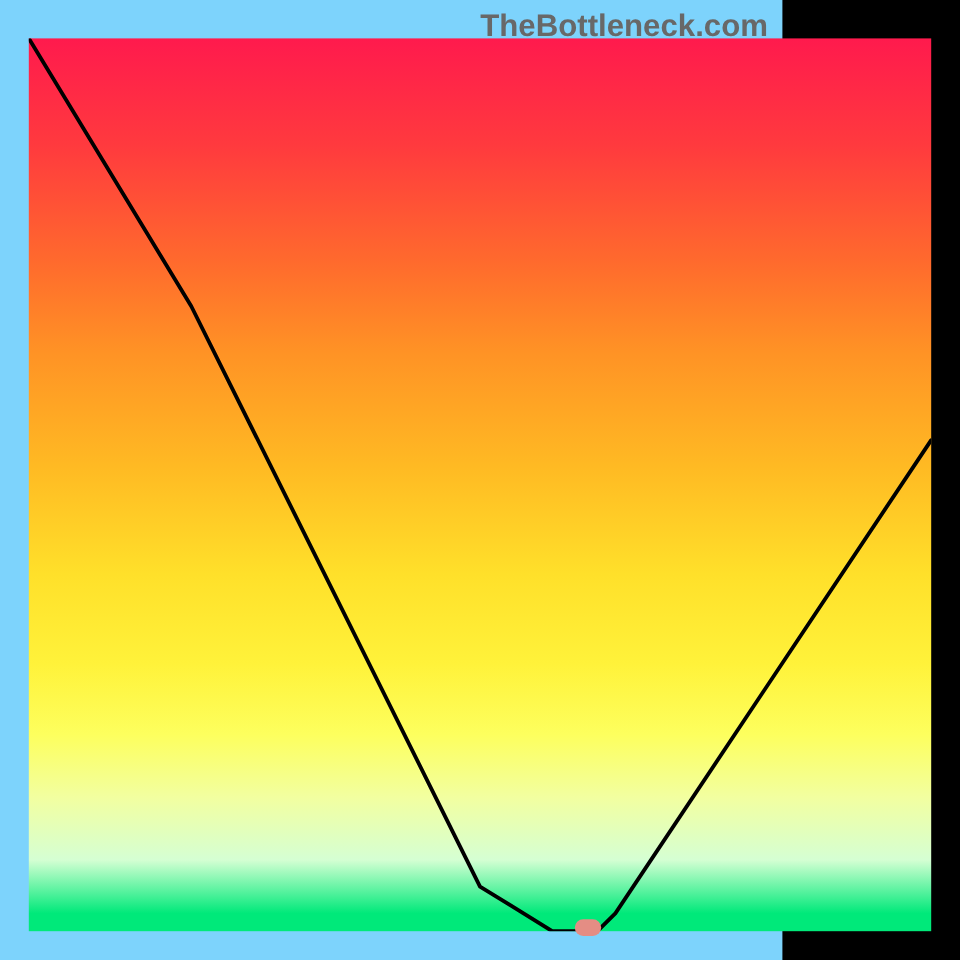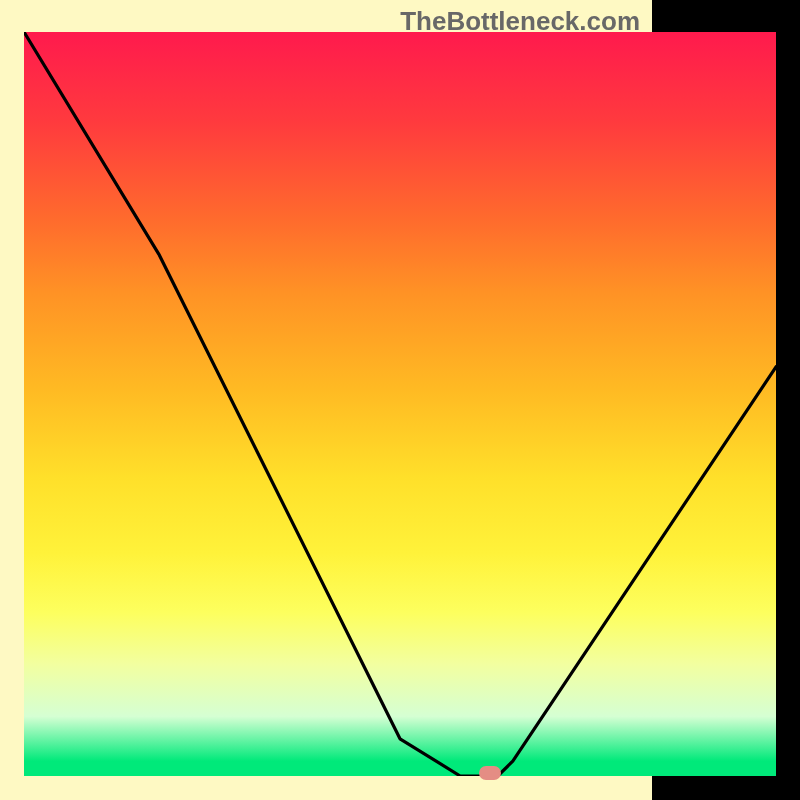--- a/index.html
+++ b/index.html
@@ -8,21 +8,21 @@
     width: 800px;
     height: 800px;
     background: #000;
     overflow: hidden;
     font-family: Arial, Helvetica, sans-serif;
   }
   .frame {
     position: relative;
     width: 652px;
     height: 800px;
-    background: #fef9c3;
+    background: #7dd3fc;
   }
   .watermark {
     position: absolute;
     top: 6px;
     right: 12px;
     color: #686868;
     font-size: 26px;
     font-weight: 600;
     z-index: 30;
     user-select: none;

